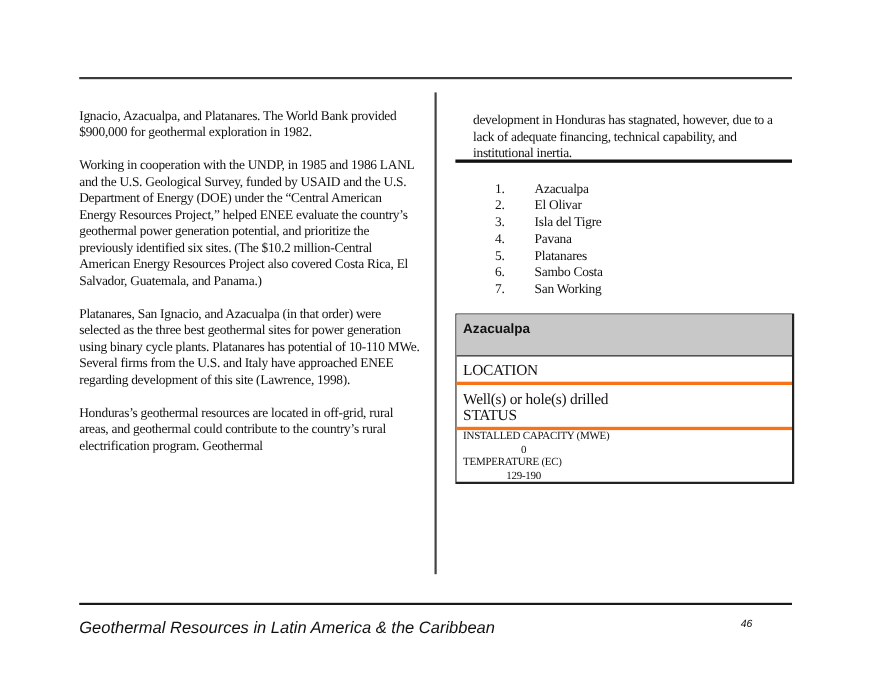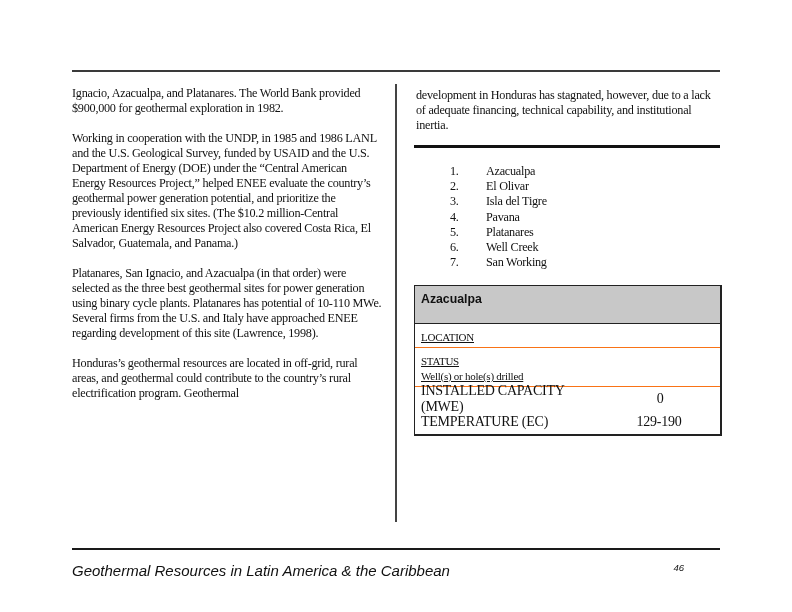--- a/index.html
+++ b/index.html
@@ -2,31 +2,31 @@
 <html><head>
 <meta charset="utf-8">
 <style>
   html, body { margin:0; padding:0; background:#ffffff; }
   body { width:792px; height:612px; position:relative; overflow:hidden;
          font-family:"Liberation Serif", serif; color:#111; }
   .rule-top { position:absolute; left:72px; top:70px; width:648px; height:2px; background:#3a3a3a; }
   .rule-bottom { position:absolute; left:72px; top:548px; width:648px; height:2px; background:#1a1a1a; }
   .col-divider { position:absolute; left:395px; top:84px; width:2px; height:438px; background:#444; }
   .col-left { position:absolute; left:72px; top:86px; width:310px; font-size:12.2px; line-height:15px; letter-spacing:-0.25px; }
-  .col-left p { margin:0 0 15px 0; }
+  .col-left p { margin:12px 0 15px 0; }
   .col-right-text { position:absolute; left:414px; top:86px; width:306px; font-size:12.2px; line-height:15px; letter-spacing:-0.25px; }
-  .col-right-text p { margin:2px; }
+  .col-right-text p { margin:16px; }
   .rule-thick { position:absolute; left:414px; top:145px; width:306px; height:3px; background:#111; }
   .site-list { position:absolute; left:450px; top:164px; margin:0; padding:0; list-style:none; font-size:12.2px; line-height:15.2px; letter-spacing:-0.25px; }
   .site-list li { display:flex; }
   .site-list .num { width:36px; }
   .site-box { position:absolute; left:414px; top:285px; width:305px; border:1px solid #222; border-width:1px 2px 2px 1px; }
   .box-header { background:#c8c8c8; height:38px; border-bottom:1px solid #222; font-family:"Liberation Sans", sans-serif; font-weight:bold; font-size:12.3px; padding:6px 0 0 6px; box-sizing:border-box; }
-  .box-section { border-bottom:1px solid #f97316; padding:6px 6px 2px 6px; font-size:11px; line-height:15px; letter-spacing:-0.25px;text-decoration:underline; }
-  .box-row { display:flex; justify-content:space-between; padding:0 6px; height:23.5px; align-items:center; font-size:14px; letter-spacing:-0.25px; }
+  .box-section { border-bottom:3px solid #f97316; padding:6px 6px 2px 6px; font-size:14px; line-height:15px; letter-spacing:-0.25px; }
+  .box-row { display:flex; justify-content:space-between; padding:0 6px; height:23.5px; font-size:10px; letter-spacing:-0.25px;flex-direction:column; }
   .box-row .val { width:110px; text-align:center; }
   .footer-title { position:absolute; left:72px; top:562px; font-family:"Liberation Sans", sans-serif; font-style:italic; font-size:15px; }
   .footer-page { position:absolute; left:664px; top:562px; width:20px; text-align:right; font-family:"Liberation Sans", sans-serif; font-style:italic; font-size:9.5px; }
 </style>
 </head>
 <body>
 
 <div class="rule-top"></div>
 
 <div class="col-left">
@@ -60,36 +60,36 @@
   <li>
       <span class="num">4.</span>
       <span>Pavana</span>
     </li>
   <li>
       <span class="num">5.</span>
       <span>Platanares</span>
     </li>
   <li>
       <span class="num">6.</span>
-      <span>Well Creek</span>
+      <span>Sambo Costa</span>
     </li>
   <li>
       <span class="num">7.</span>
       <span>San Working</span>
     </li>
 </ol>
 
 <div class="site-box">
   <div class="box-header">Azacualpa</div>
   <div class="box-section">
     <div>LOCATION</div>
   </div>
   <div class="box-section">
+    <div>Well(s) or hole(s) drilled</div>
     <div>STATUS</div>
-    <div>Well(s) or hole(s) drilled</div>
   </div>
   <div class="box-row">
     <span>INSTALLED CAPACITY (MWE)</span>
     <span class="val">0</span>
   </div>
   <div class="box-row">
     <span>TEMPERATURE (ЕC)</span>
     <span class="val">129-190</span>
   </div>
 </div>

